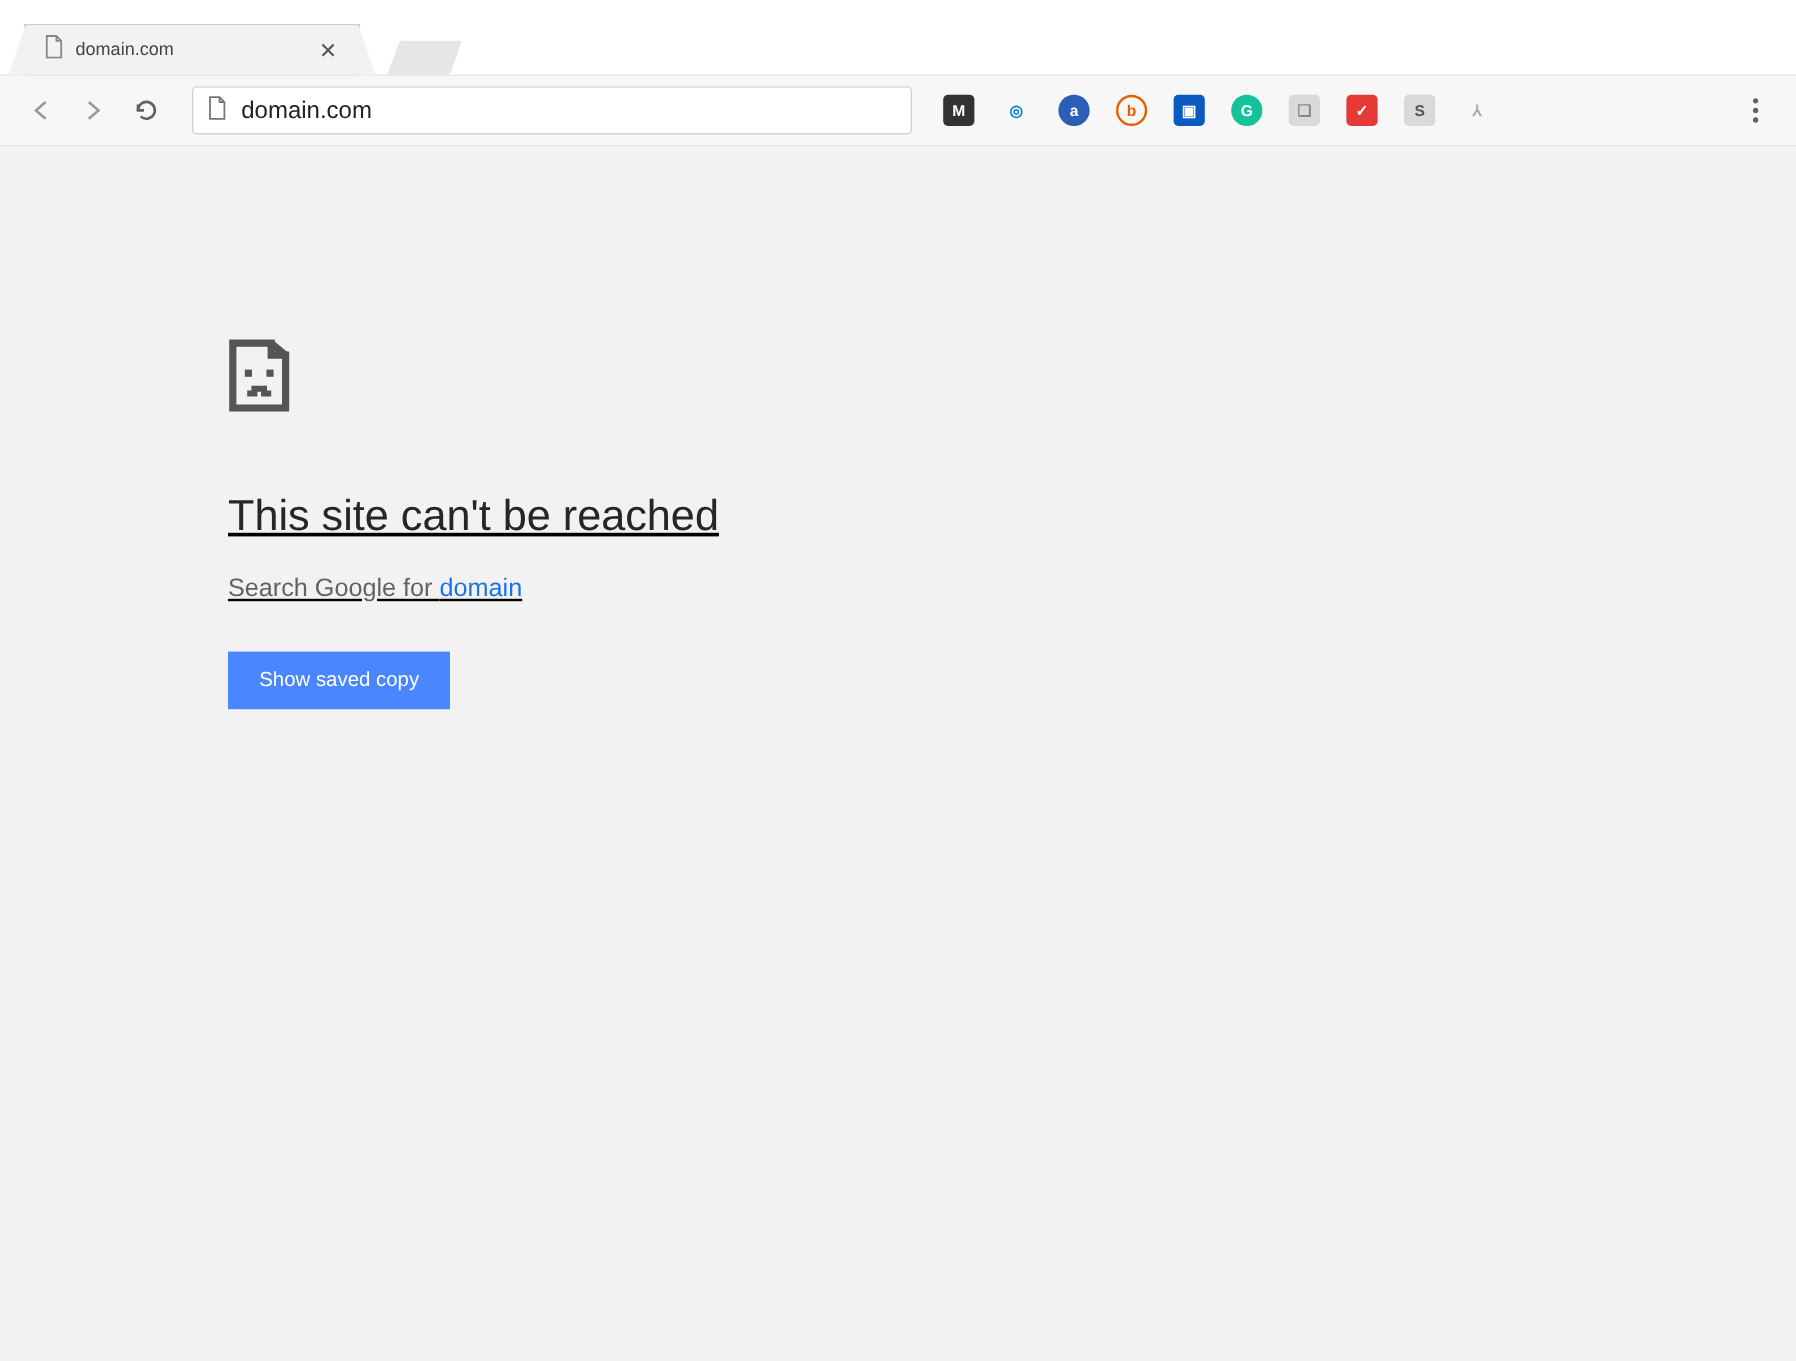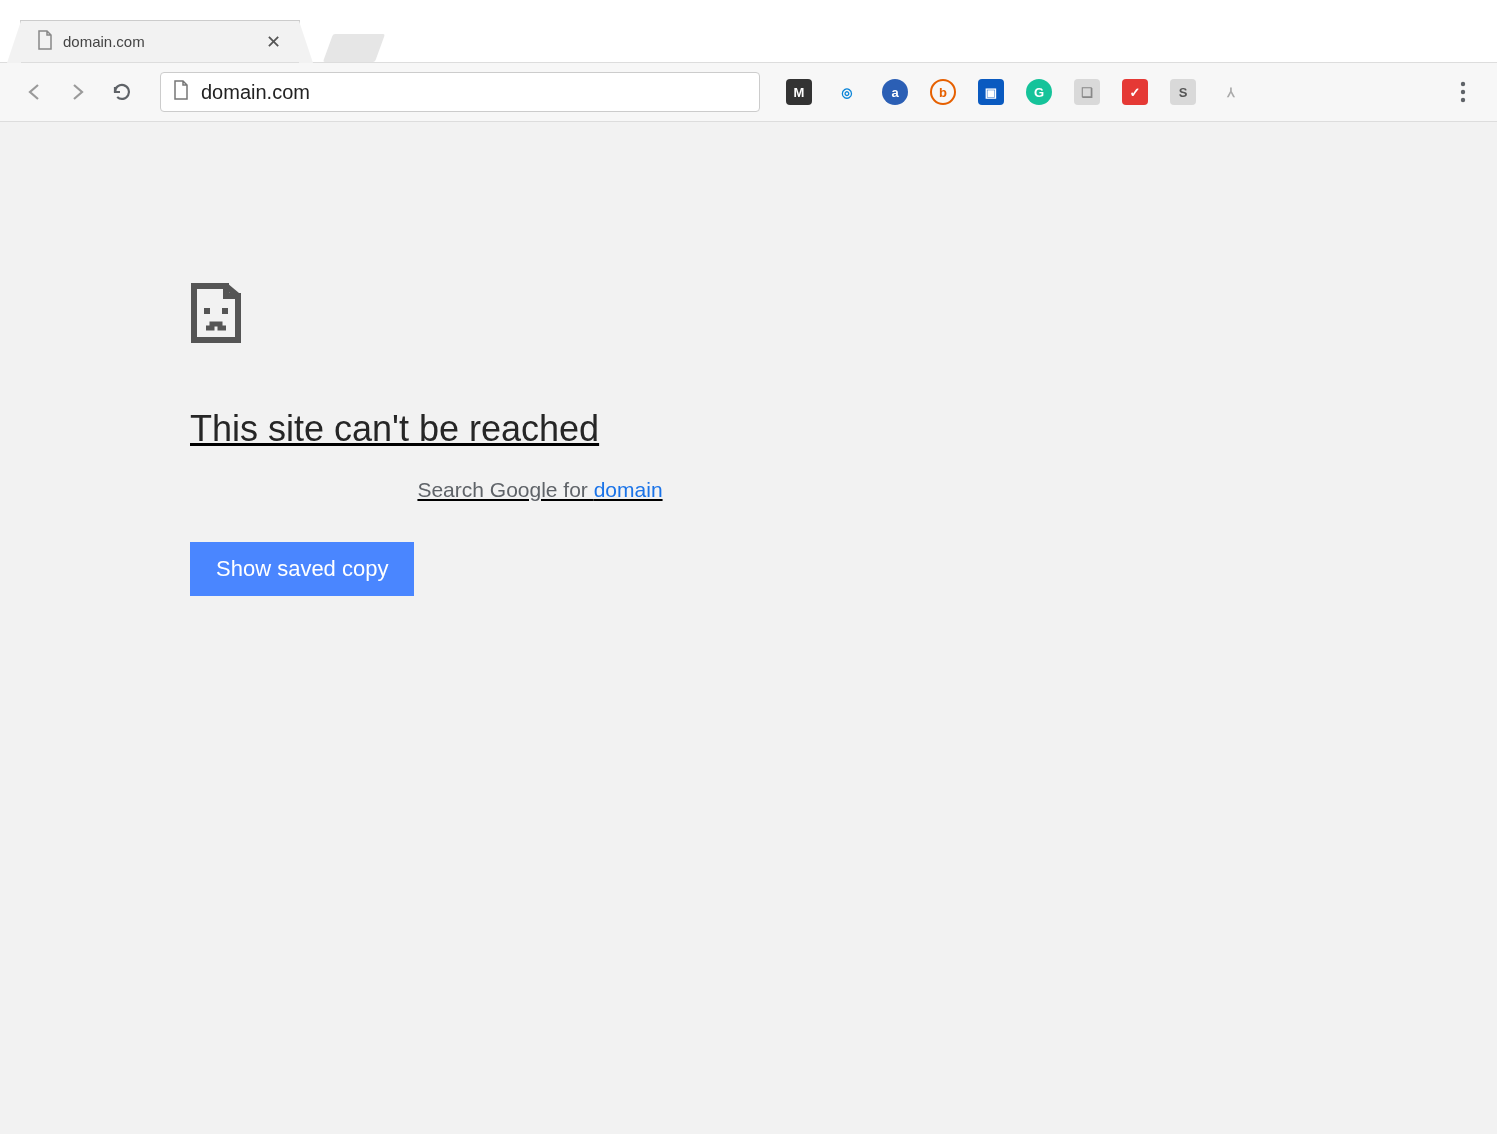--- a/index.html
+++ b/index.html
@@ -163,33 +163,32 @@
 .error-subtitle {
   font-size: 21px;
   color: #5f6368;
   margin-bottom: 28px;
 }
 .error-subtitle strong { color: #3c4043; font-weight: 600; }
 .search-suggest {
   font-size: 21px;
   color: #5f6368;
   margin-bottom: 40px;
-  text-align: center;
 }
 .search-suggest a { color: #1a73e8; text-decoration: none; }
 .error-code {
   font-size: 18px;
   color: #8a8a8a;
   margin-bottom: 70px;
 }
 .saved-copy-btn {
   background: #4a86ff;
   color: #fff;
   border: none;
-  font-size: 22px;
+  font-size: 17px;
   padding: 14px 26px;
   cursor: pointer;
 }
 </style>
 </head>
 <body>
 
 <div class="window-controls">
   <div class="win-btn">
     <svg width="14" height="14">

